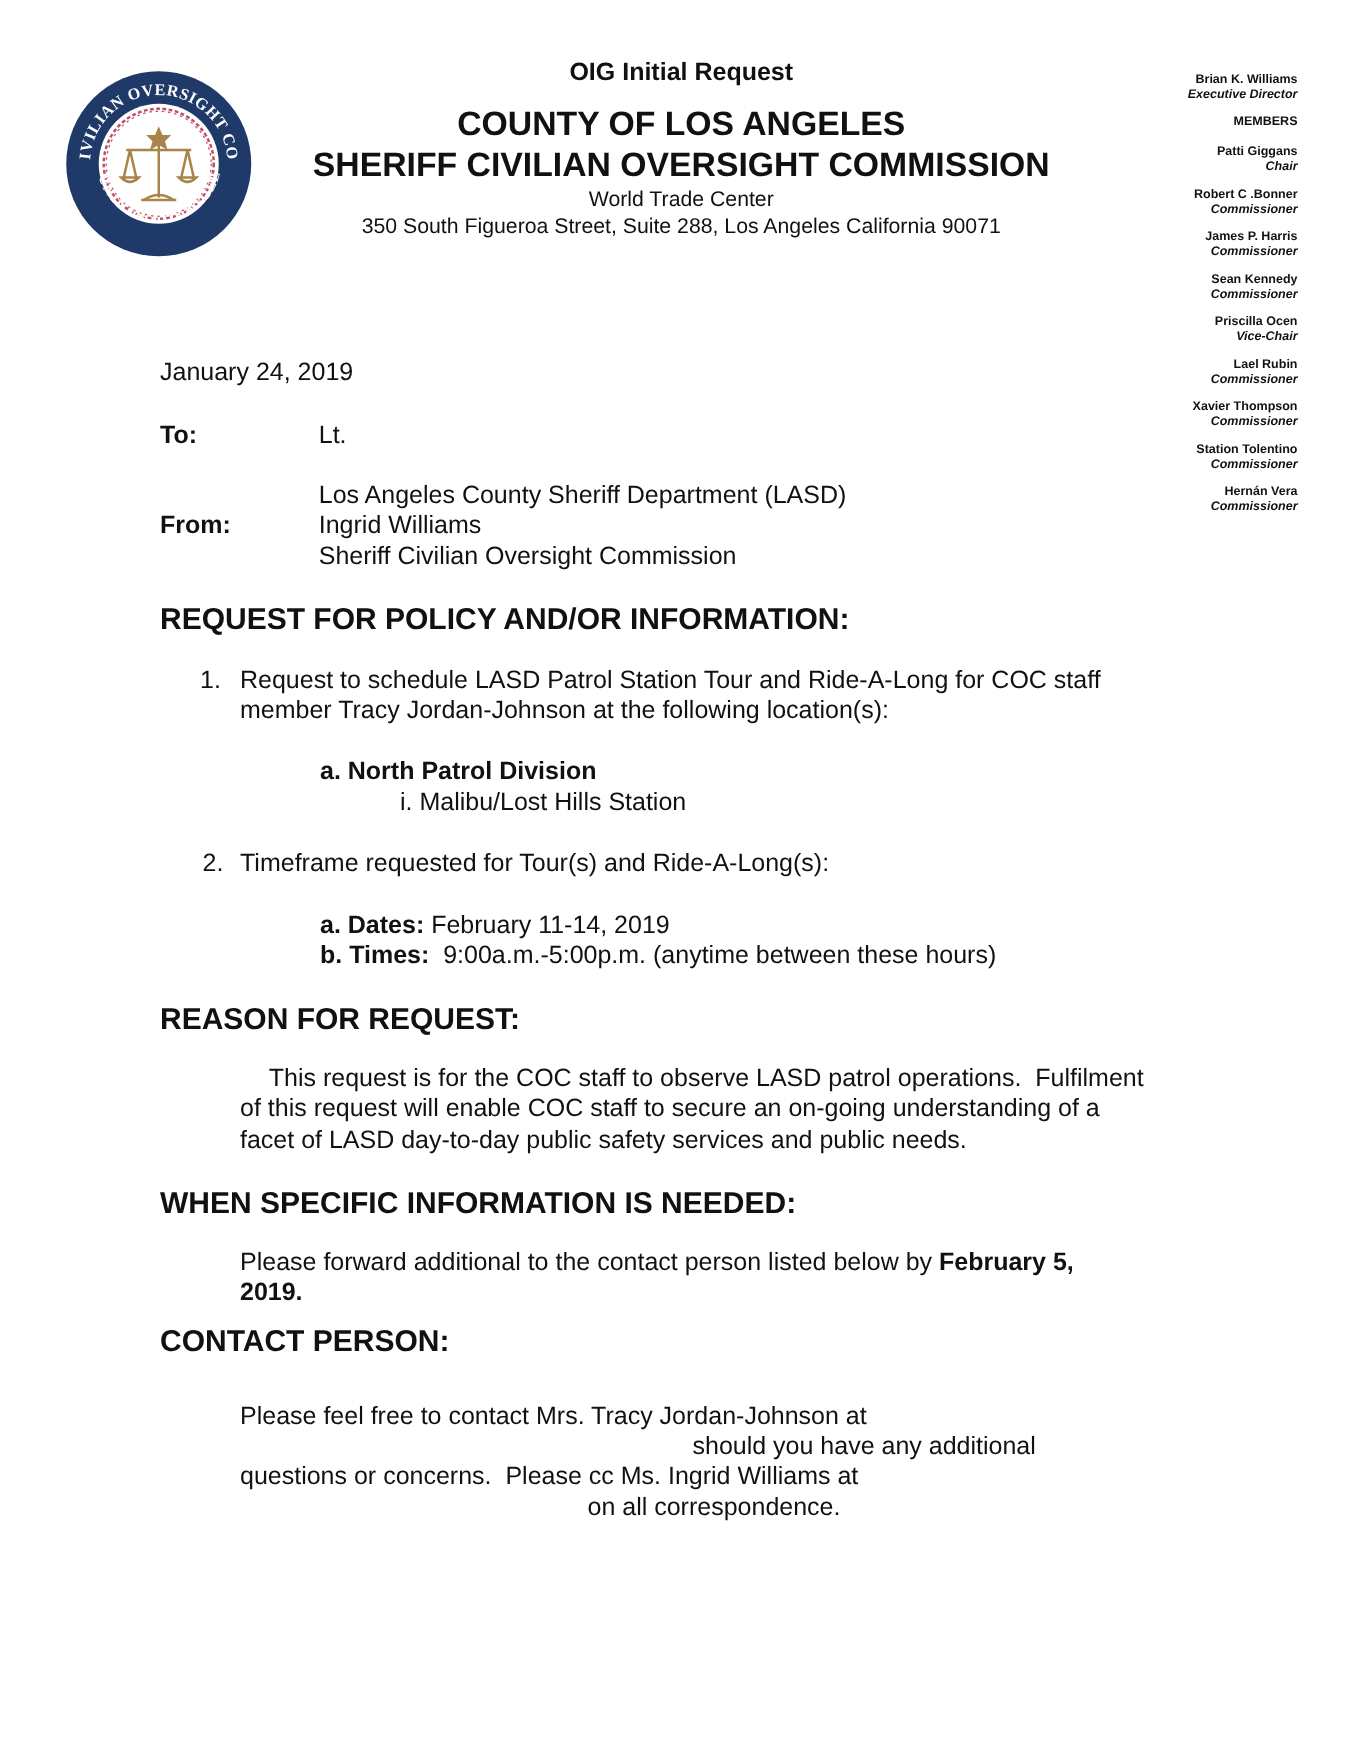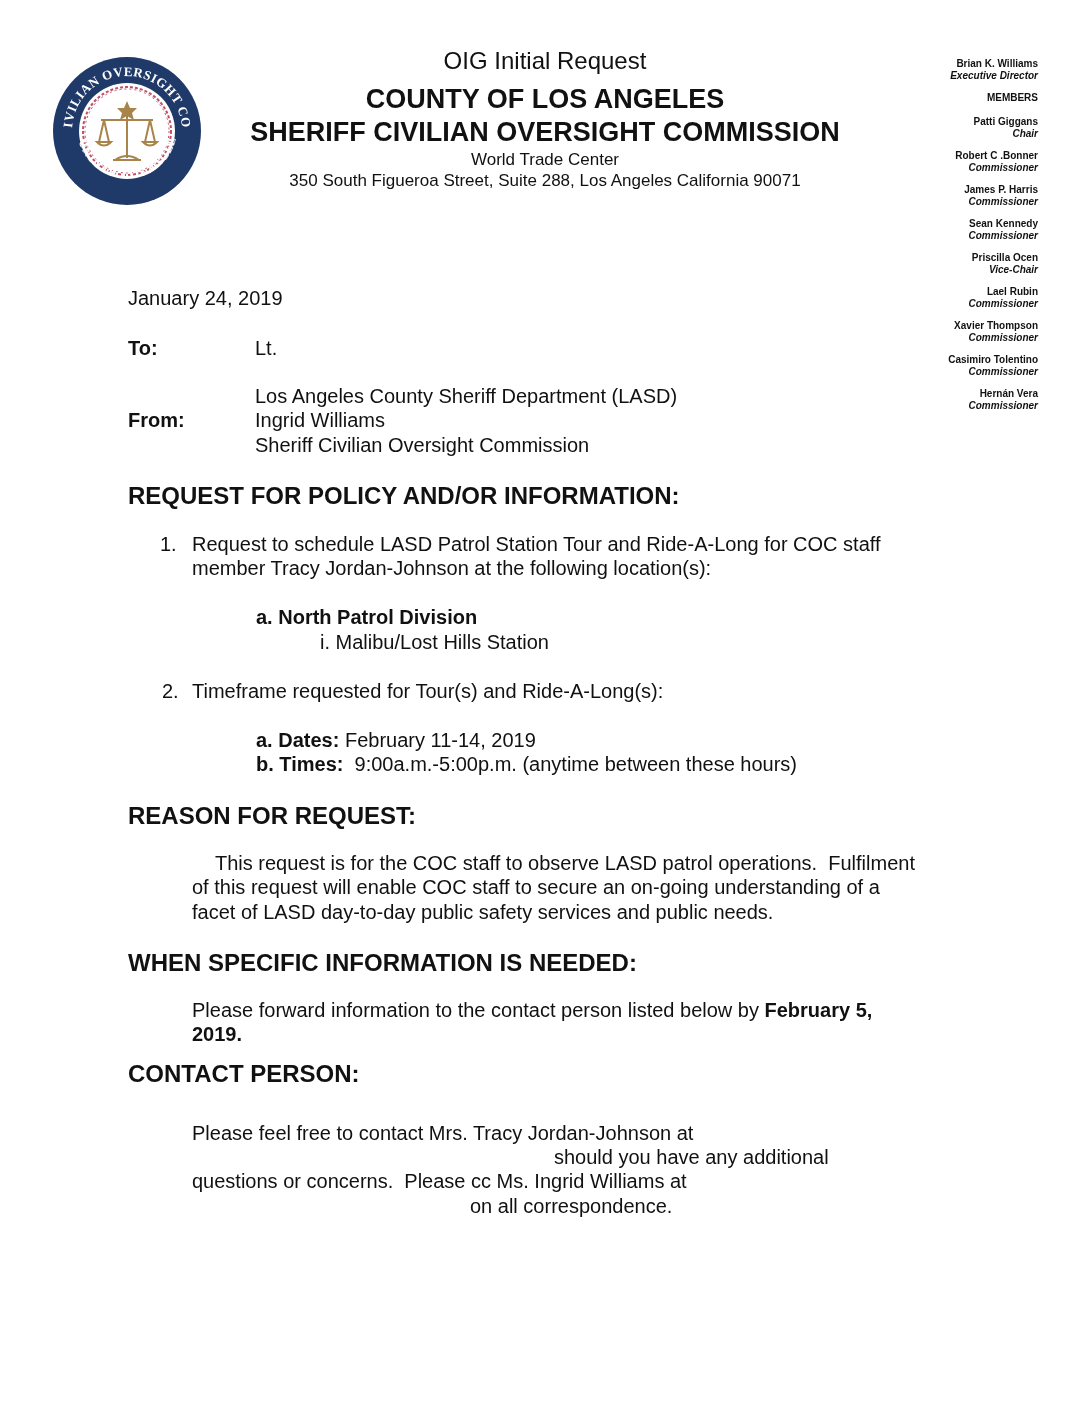--- a/index.html
+++ b/index.html
@@ -1,20 +1,20 @@
 <!DOCTYPE html>
 <html><head>
   <meta charset="utf-8">
   <style>
     html, body { margin:0; padding:0; background:#ffffff; }
     body { width:1088px; height:1408px; position:relative; overflow:hidden; color:#111; font-family:"Liberation Sans", sans-serif; }
     .abs { position:absolute; }
     .seal { left:50px; top:56px; width:154px; height:150px; }
     .hdr-center { left:220px; width:650px; text-align:center; }
-    .hdr-sub { top:47px; font-size:24px; }
+    .hdr-sub { top:47px; font-size:20px;font-weight:bold; }
     .hdr-title { font-weight:bold; font-size:27px; line-height:33px; }
     .hdr-small { font-size:17px; line-height:21px; }
     .members { right:50px; top:58px; width:160px; text-align:right; font-size:10px; line-height:12px; }
     .members .name { font-weight:bold; }
     .members .role { font-weight:bold; font-style:italic; }
     .members .entry { margin-bottom:10px; }
     .body-text { font-size:20px; line-height:24.5px; }
     .label-bold { font-weight:bold; }
     .indent1 { left:255px; }
     .heading { left:128px; font-weight:bold; font-size:24px; }
@@ -88,21 +88,21 @@
     </div>
   <div class="entry">
       <div class="name">Lael Rubin</div>
       <div class="role">Commissioner</div>
     </div>
   <div class="entry">
       <div class="name">Xavier Thompson</div>
       <div class="role">Commissioner</div>
     </div>
   <div class="entry">
-      <div class="name">Casimiro Tolentino</div>
+      <div class="name">Station Tolentino</div>
       <div class="role">Commissioner</div>
     </div>
   <div class="entry">
       <div class="name">Hernán Vera</div>
       <div class="role">Commissioner</div>
     </div>
 </div>
 
 <div class="abs body-text" style="left:128px; top:286px;">January 24, 2019</div>
 <div class="abs body-text label-bold" style="left:128px; top:336px;">To:</div>
@@ -127,21 +127,21 @@
   <span class="label-bold">b. Times:</span><span style="white-space:pre;">  9:00a.m.-5:00p.m. (anytime between these hours)</span>
 </div>
 
 <div class="abs heading" style="top:802px;">REASON FOR REQUEST:</div>
 <div class="abs body-text" style="left:192px; top:851px; white-space:pre;margin-left:23px;">This request is for the COC staff to observe LASD patrol operations.  Fulfilment</div>
 <div class="abs body-text" style="left:192px; top:875px;">of this request will enable COC staff to secure an on-going understanding of a</div>
 <div class="abs body-text" style="left:192px; top:900px;">facet of LASD day-to-day public safety services and public needs.</div>
 
 <div class="abs heading" style="top:949px;">WHEN SPECIFIC INFORMATION IS NEEDED:</div>
 <div class="abs body-text" style="left:192px; top:998px;">
-  <span style="white-space:pre;">Please forward information to the contact person listed below by </span><span class="label-bold">February 5,</span>
+  <span style="white-space:pre;">Please forward additional to the contact person listed below by </span><span class="label-bold">February 5,</span>
 </div>
 <div class="abs body-text label-bold" style="left:192px; top:1022px;">2019.</div>
 
 <div class="abs heading" style="top:1060px;">CONTACT PERSON:</div>
 <div class="abs body-text" style="left:192px; top:1121px;">Please feel free to contact Mrs. Tracy Jordan-Johnson at</div>
 <div class="abs body-text" style="left:554px; top:1145px;">should you have any additional</div>
 <div class="abs body-text" style="left:192px; top:1169px; white-space:pre;">questions or concerns.  Please cc Ms. Ingrid Williams at</div>
 <div class="abs body-text" style="left:470px; top:1194px;">on all correspondence.</div>
 
 </body></html>

